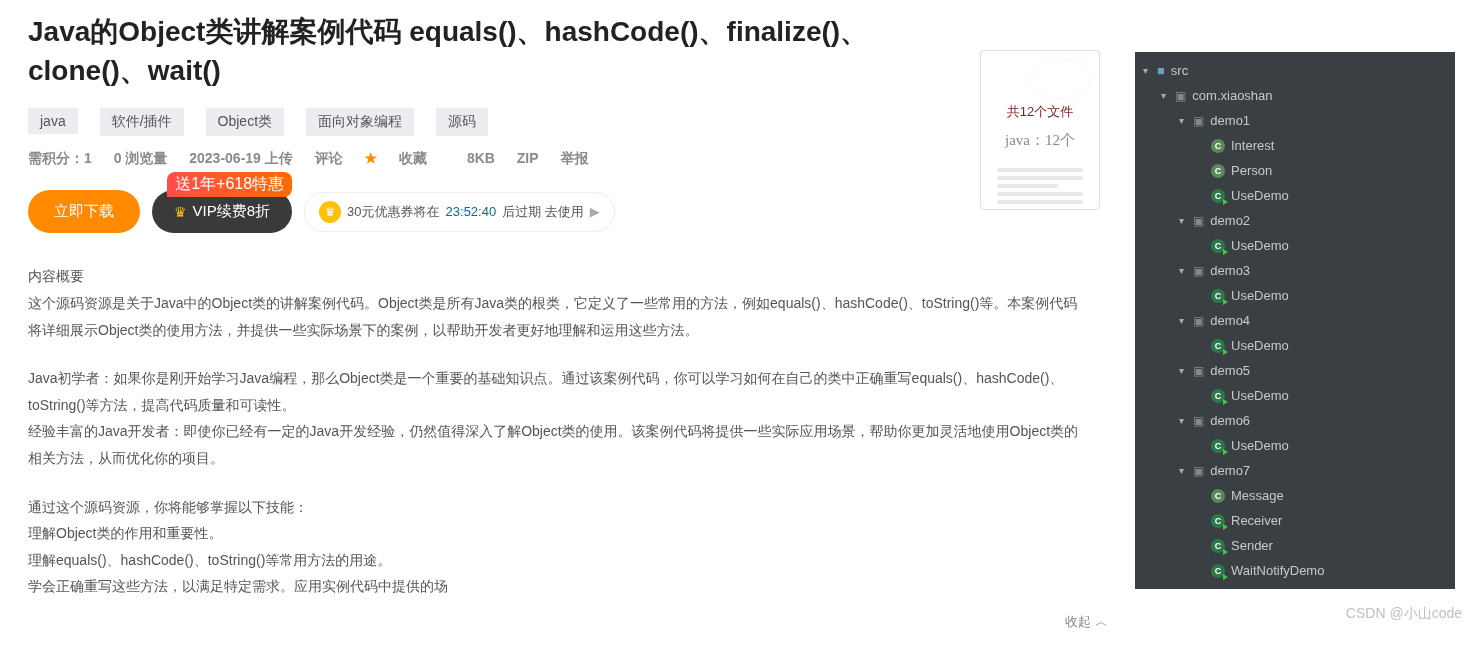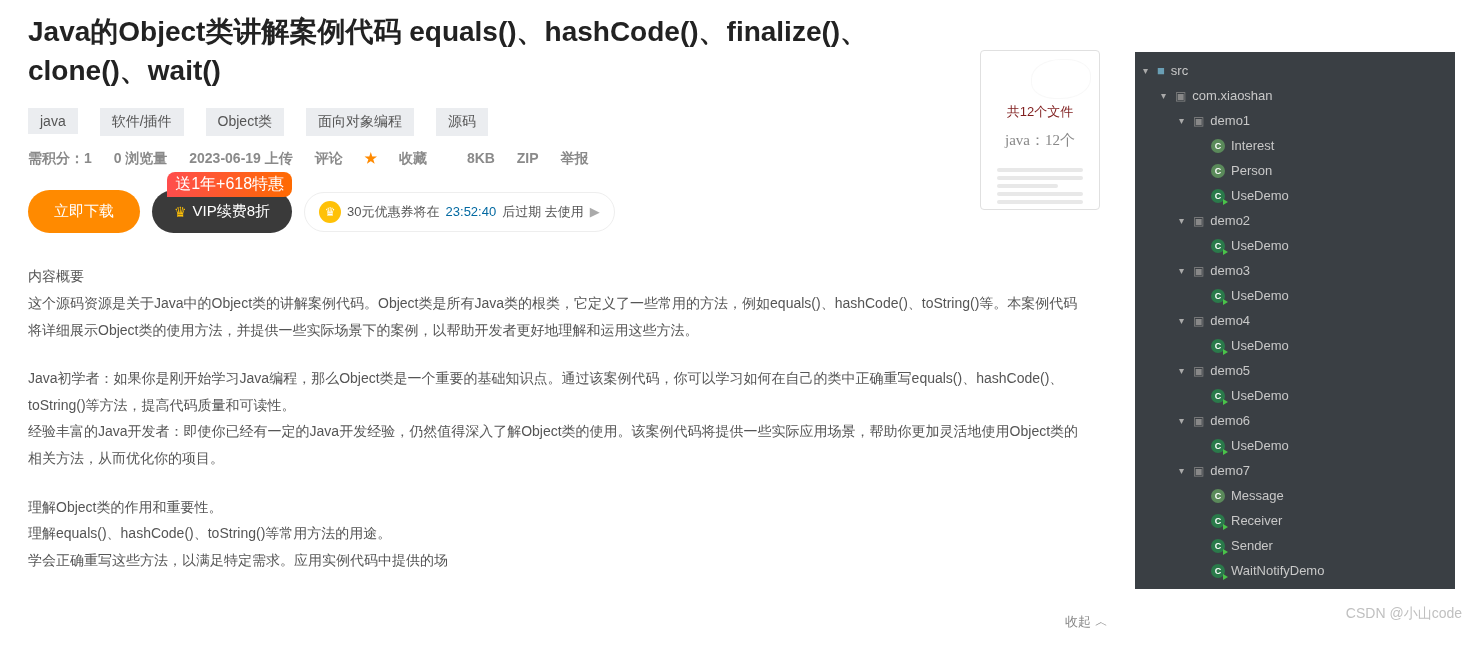--- a/index.html
+++ b/index.html
@@ -79,20 +79,21 @@
     <div class="content-body">
       <div class="para">
         <p>内容概要</p>
         <p>这个源码资源是关于Java中的Object类的讲解案例代码。Object类是所有Java类的根类，它定义了一些常用的方法，例如equals()、hashCode()、toString()等。本案例代码将详细展示Object类的使用方法，并提供一些实际场景下的案例，以帮助开发者更好地理解和运用这些方法。</p>
       </div>
       <div class="para">
         <p>Java初学者：如果你是刚开始学习Java编程，那么Object类是一个重要的基础知识点。通过该案例代码，你可以学习如何在自己的类中正确重写equals()、hashCode()、toString()等方法，提高代码质量和可读性。</p>
         <p>经验丰富的Java开发者：即使你已经有一定的Java开发经验，仍然值得深入了解Object类的使用。该案例代码将提供一些实际应用场景，帮助你更加灵活地使用Object类的相关方法，从而优化你的项目。</p>
       </div>
       <div>
+        <p>通过这个源码资源，你将能够掌握以下技能：</p>
         <p>理解Object类的作用和重要性。</p>
         <p>理解equals()、hashCode()、toString()等常用方法的用途。</p>
         <p>学会正确重写这些方法，以满足特定需求。应用实例代码中提供的场</p>
       </div>
     </div>
   </div>
 </div>
 
 <div class="file-preview">
   <div class="file-swirl"></div>

